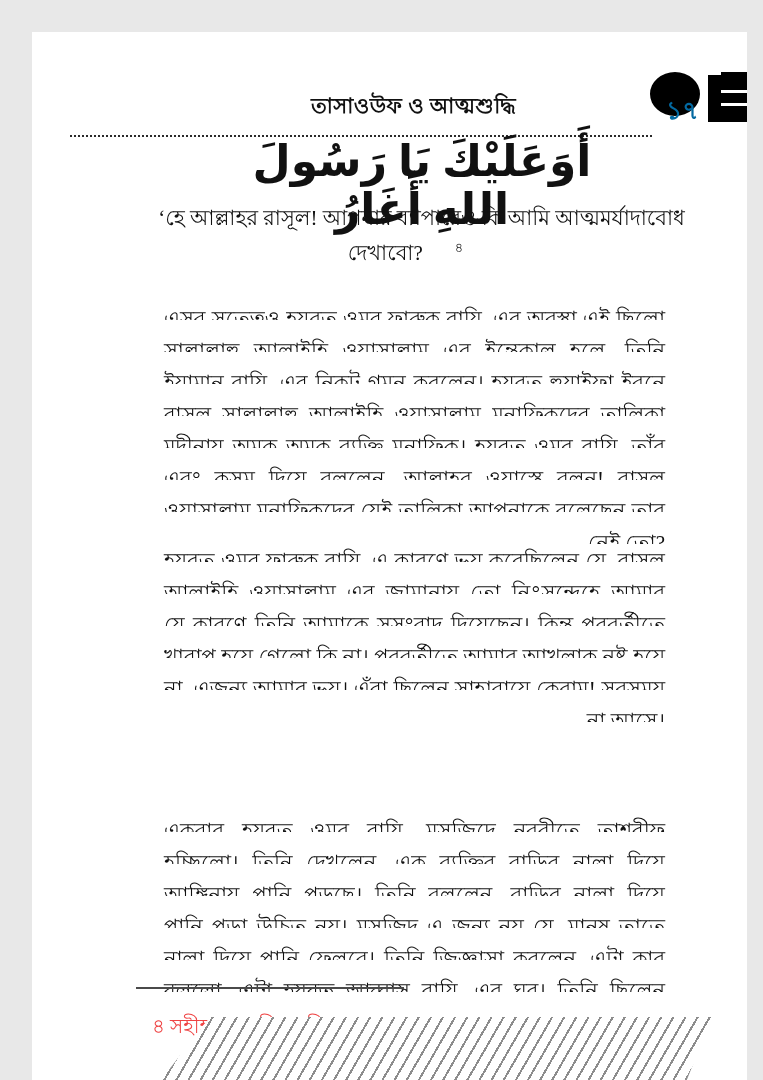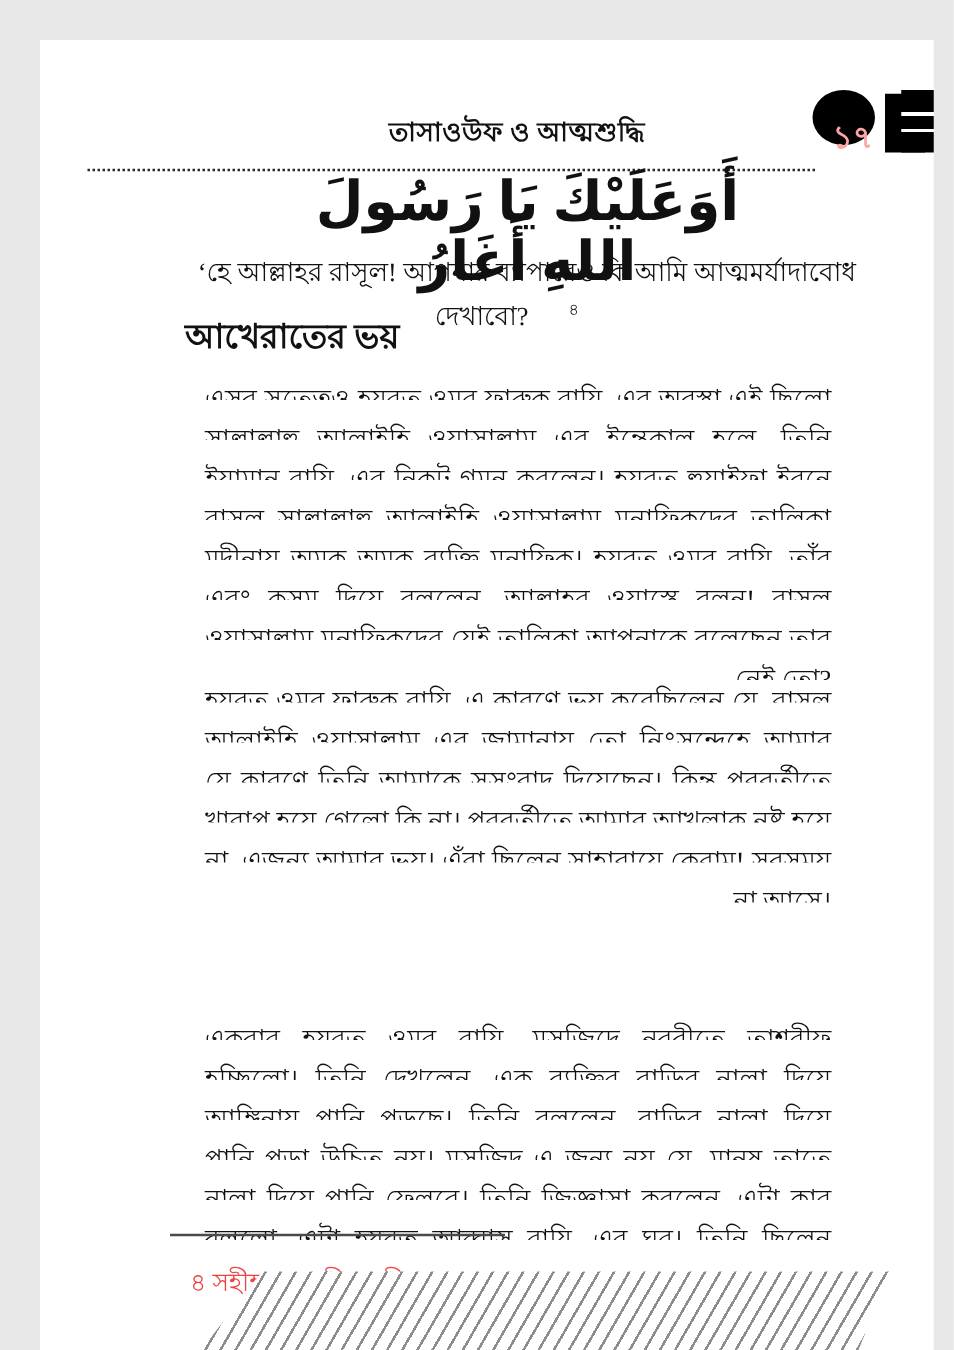--- a/index.html
+++ b/index.html
@@ -29,21 +29,21 @@
     top: 71px; left: 38px; width: 582px;
     border-bottom: 2px dotted #2a2a2a;
   }
   .badge-circle {
     position: absolute;
     left: 615px; top: 37px;
     width: 56px; height: 50px;
     background: #000;
     border: 3px solid #fff;
     border-radius: 50%;
-    color: #fca5a5;
+    color: #0369a1;
     font-size: 25px;
     font-weight: bold;
     text-align: center;
     line-height: 45px;
     z-index: 3;
   }
   .badge-vbar {
     position: absolute;
     left: 676px; top: 43px;
     width: 7px; height: 47px;
@@ -148,21 +148,20 @@
   <div class="dotted-rule"></div>
   <div class="badge-circle">১৭</div>
   <div class="badge-vbar"></div>
   <div class="badge-block"></div>
 
   <div class="arabic-verse">أَوَعَلَيْكَ يَا رَسُولَ اللهِ أَغَارُ</div>
   <div class="translation-line">
     <span>‘হে আল্লাহর রাসূল! আপনার ব্যাপারেও কি আমি আত্মমর্যাদাবোধ দেখাবো?</span><sup>৪</sup>
   </div>
 
-  <div class="section-heading heading-1">আখেরাতের ভয়</div>
 
   <div class="para para-1">
     <div class="bline">এসব সত্ত্বেও হযরত ওমর ফারুক রাযি. এর অবস্থা এই ছিলো যে, নবী করীম</div>
     <div class="bline">সাল্লাল্লাহু আলাইহি ওয়াসাল্লাম এর ইন্তেকাল হলে, তিনি হযরত হুযাইফা ইবনে</div>
     <div class="bline">ইয়ামান রাযি. এর নিকট গমন করলেন। হযরত হুযাইফা ইবনে ইয়ামান রাযি.কে</div>
     <div class="bline">রাসূল সাল্লাল্লাহু আলাইহি ওয়াসাল্লাম মুনাফিকদের তালিকা বলে দিয়েছিলেন যে,</div>
     <div class="bline">মদীনায় অমুক অমুক ব্যক্তি মুনাফিক। হযরত ওমর রাযি. তাঁর নিকট গেলেন</div>
     <div class="bline">এবং কসম দিয়ে বললেন, আল্লাহর ওয়াস্তে বলুন! রাসূল সাল্লাল্লাহু আলাইহি</div>
     <div class="bline">ওয়াসাল্লাম মুনাফিকদের যেই তালিকা আপনাকে বলেছেন তার মধ্যে আমার নাম</div>
     <div class="bline short">নেই তো?</div>

